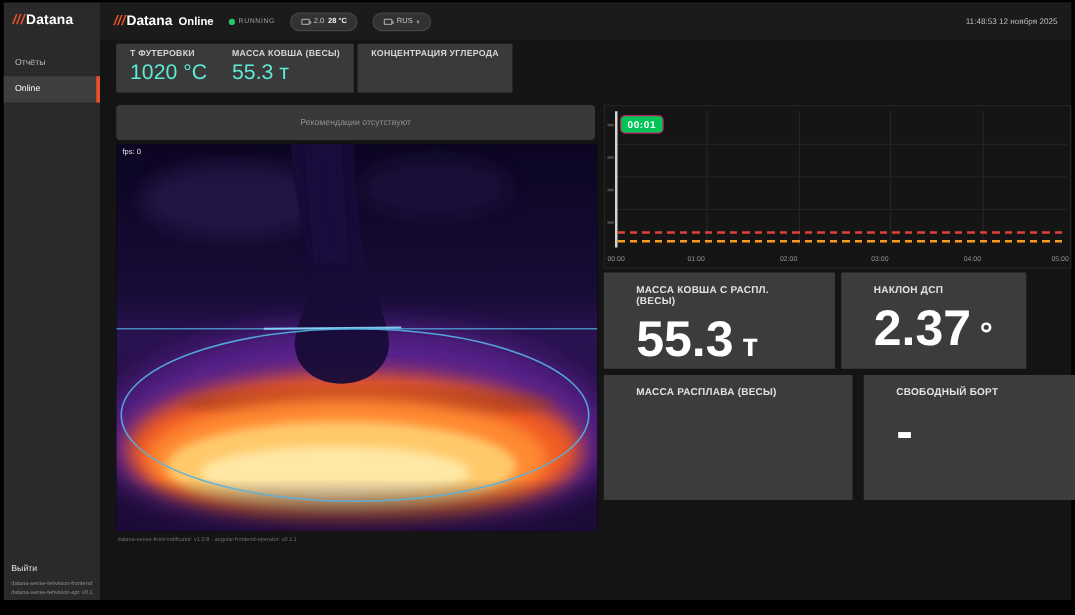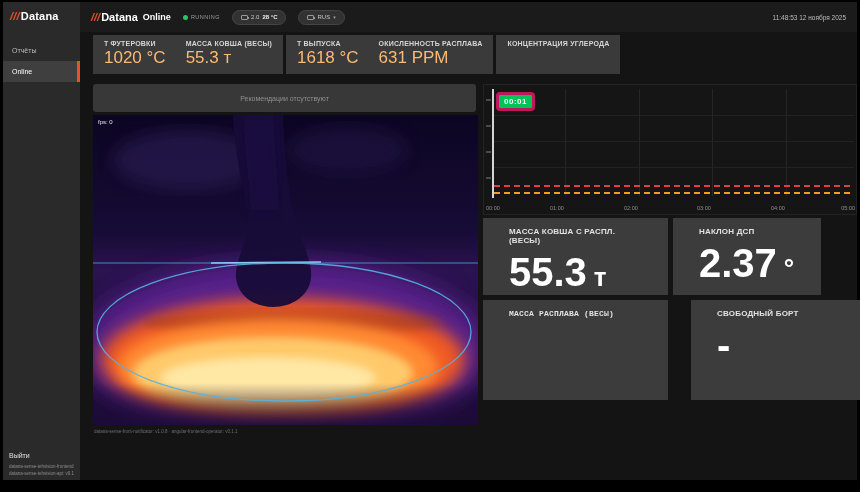--- a/index.html
+++ b/index.html
@@ -32,49 +32,49 @@
   .chip .cam-ico { display:inline-block; width:7px; height:5px; border:1px solid #9a9a9a; border-radius:1px; position:relative; }
   .chip .cam-ico::after { content:""; position:absolute; right:-2px; top:1px; width:2px; height:2px; background:#9a9a9a; }
   .chip b { color:#efefef; }
   .chip .caret { font-size:5px; color:#9a9a9a; }
   .clock { margin-left:auto; font-size:6.5px; color:#bdbdbd; }
 
   
   .metrics { position:absolute; left:13px; top:33px; display:flex; gap:3px; }
   .metric-group { background:#3a3a3a; display:flex; gap:20px; padding:5px 11px 6px; }
   .metric-label { font-size:7px; font-weight:bold; color:#d6d6d6; letter-spacing:.2px; }
-  .metric-value { font-size:17px; color:#fdba74; margin-top:1px; }
+  .metric-value { font-size:17px; color:#5eead4; margin-top:1px; }
 
   
   .reco { position:absolute; left:13px; top:82px; width:383px; height:28px; background:#383838; border-radius:3px; display:flex; align-items:center; justify-content:center; font-size:7px; color:#8f8f8f; }
   .camera { position:absolute; left:13px; top:113px; width:385px; height:310px; background:#07030e; overflow:hidden; }
   .fps { position:absolute; left:5px; top:4px; font-size:6px; color:#e8e8e8; z-index:3; }
   .camera-footer { position:absolute; left:14px; top:427px; font-size:4.5px; color:#6e6e6e; }
 
   
   .chart { position:absolute; left:403px; top:82px; width:374px; height:131px; background:#151515; border:1px solid #232323; }
   .grid-v { position:absolute; top:4px; bottom:18px; width:1px; background:#262626; }
   .grid-h { position:absolute; left:9px; right:2px; height:1px; background:#222; }
   .axis-y { position:absolute; left:8px; top:4px; bottom:16px; width:2px; background:#d4d4d4; }
   .ytick { position:absolute; left:2px; width:5px; height:2px; background:#4a4a4a; }
-  .time-badge { position:absolute; left:12px; top:7px; background:#00c455; border:3px solid #be185d; border-radius:4px; color:#fff; font-weight:bold; font-size:8px; padding:2px 5px; letter-spacing:.5px; }
+  .time-badge { position:absolute; left:12px; top:7px; background:#00c455; border:1px solid #be185d; border-radius:4px; color:#fff; font-weight:bold; font-size:8px; padding:2px 5px; letter-spacing:.5px; }
   .thresh { position:absolute; left:10px; right:3px; height:2px; }
   .thresh.red { top:100px; background:repeating-linear-gradient(90deg,#e04038 0 6px,transparent 6px 10px); }
   .thresh.orange { top:107px; background:repeating-linear-gradient(90deg,#f59a23 0 6px,transparent 6px 10px); }
   .xtick { position:absolute; bottom:3px; font-size:5.5px; color:#8f8f8f; }
 
   
   .cards { position:absolute; left:403px; top:216px; width:374px; }
   .card { position:absolute; background:#3c3c3c; padding:9px 26px; }
   .card-label { font-size:8px; font-weight:bold; color:#e2e2e2; letter-spacing:.2px; }
   .card-value { margin-top:7px; font-size:40px; font-weight:bold; color:#fff; line-height:1; white-space:nowrap; }
   .card-unit { font-size:26px; margin-left:7px; }
   .card.c0 { left:0;   top:0;    width:185px; height:77px; }
   .card.c1 { left:190px; top:0;  width:148px; height:77px; }
-  .card.c2 { left:0;   top:82px; width:185px; height:100px;font-family:Liberation Mono, monospace; }
+  .card.c2 { left:0;   top:82px; width:199px; height:100px; }
   .card.c3 { left:208px; top:82px; width:184px; height:100px; }
 </style>
 </head>
 <body>
 
 <div class="stage">
 
   <div class="sidebar">
     <div class="side-logo">
       <span class="slashes">///</span><span>Datana</span>
@@ -114,30 +114,20 @@
 
     <div class="metrics">
       <div class="metric-group">
         <div class="metric">
           <div class="metric-label">Т ФУТЕРОВКИ</div>
           <div class="metric-value">1020 °C</div>
         </div>
         <div class="metric">
           <div class="metric-label">МАССА КОВША (ВЕСЫ)</div>
           <div class="metric-value">55.3 т</div>
-        </div>
-      </div>
-      <div class="metric-group">
-        <div class="metric">
-          <div class="metric-label">Т ВЫПУСКА</div>
-          <div class="metric-value">1618 °C</div>
-        </div>
-        <div class="metric">
-          <div class="metric-label">ОКИСЛЕННОСТЬ РАСПЛАВА</div>
-          <div class="metric-value">631 PPM</div>
         </div>
       </div>
       <div class="metric-group">
         <div class="metric">
           <div class="metric-label">КОНЦЕНТРАЦИЯ УГЛЕРОДА</div>
         </div>
       </div>
     </div>
 
     <div class="reco">

